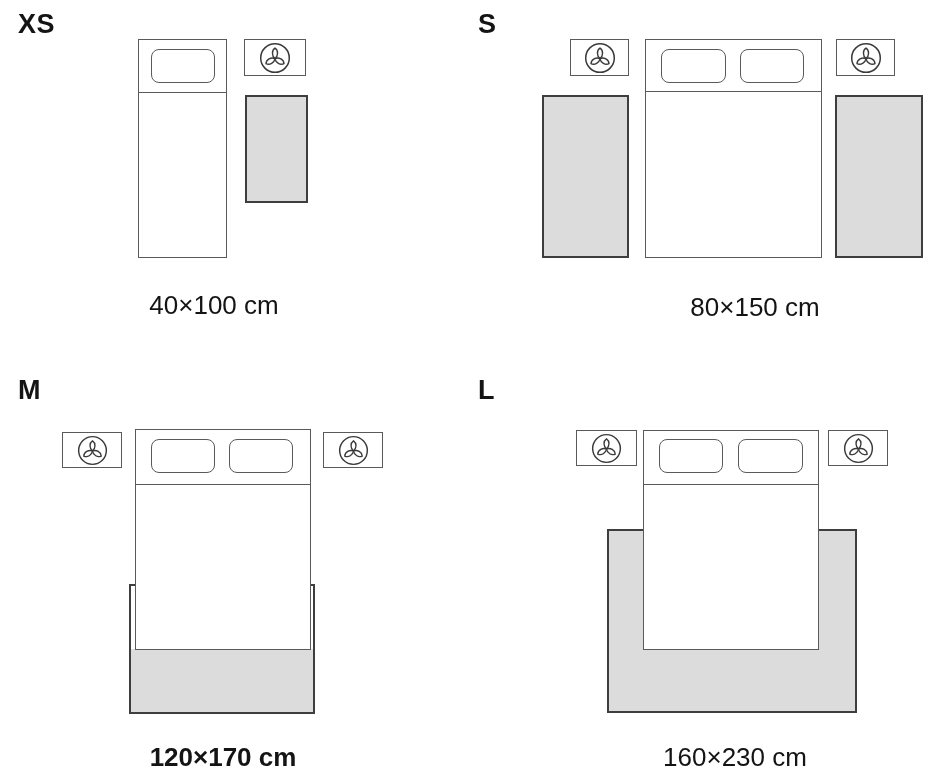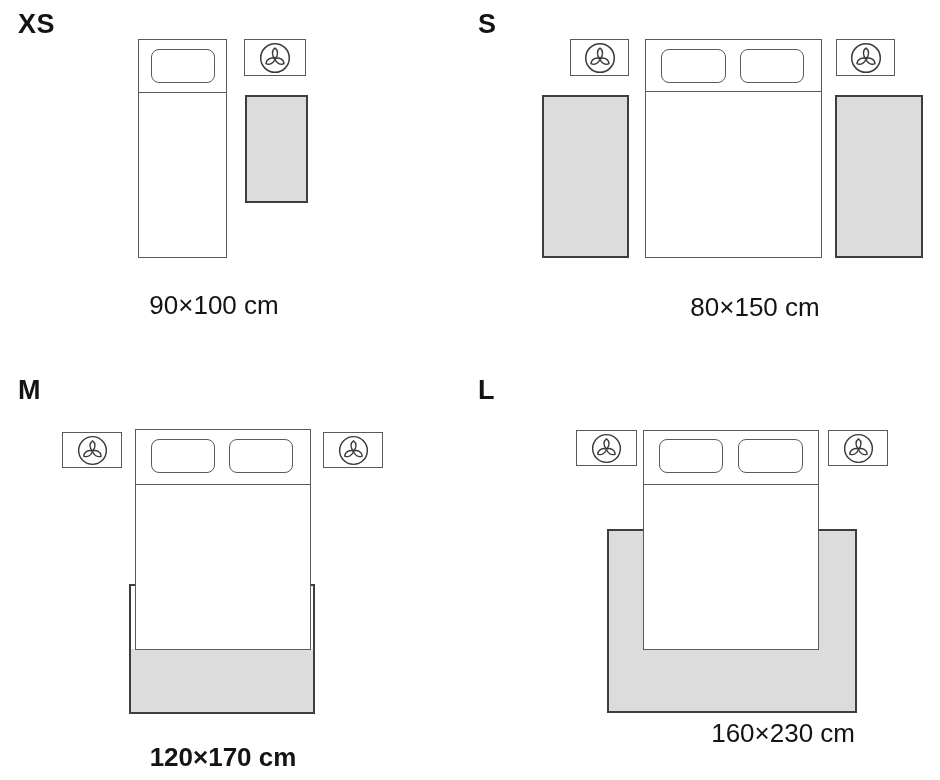--- a/index.html
+++ b/index.html
@@ -98,21 +98,21 @@
       <svg width="32" height="32" viewBox="0 0 32 32">
         <circle cx="16" cy="16" r="14.3" fill="none" stroke="currentColor" stroke-width="1.5"></circle>
         <g fill="none" stroke="currentColor" stroke-width="1.4">
           <path d="M16 16.5 C12.6 13.9 12.6 8.3 16 6.1 C19.4 8.3 19.4 13.9 16 16.5 Z"></path>
           <path d="M16 16.5 C12.6 13.9 12.6 8.3 16 6.1 C19.4 8.3 19.4 13.9 16 16.5 Z" transform="rotate(120 16 16.5)"></path>
           <path d="M16 16.5 C12.6 13.9 12.6 8.3 16 6.1 C19.4 8.3 19.4 13.9 16 16.5 Z" transform="rotate(240 16 16.5)"></path>
         </g>
       </svg>
     </div>
 
-    <div class="dim-label" style="left:94px; top:292px;">90×100 cm</div>
+    <div class="dim-label" style="left:94px; top:292px;">40×100 cm</div>
   </section>
 
   <section>
     <div class="size-label" style="left:478px; top:11px;">S</div>
 
     <div class="rug" style="left:542px; top:95px; width:87px; height:163px;"></div>
     <div class="rug" style="left:835px; top:95px; width:88px; height:163px;"></div>
 
     <div class="bed" style="left:645px; top:39px; width:177px; height:219px;">
       <div class="bed-head" style="height:52px;"></div>
@@ -205,16 +205,16 @@
       <svg width="31" height="31" viewBox="0 0 32 32">
         <circle cx="16" cy="16" r="14.3" fill="none" stroke="currentColor" stroke-width="1.5"></circle>
         <g fill="none" stroke="currentColor" stroke-width="1.4">
           <path d="M16 16.5 C12.6 13.9 12.6 8.3 16 6.1 C19.4 8.3 19.4 13.9 16 16.5 Z"></path>
           <path d="M16 16.5 C12.6 13.9 12.6 8.3 16 6.1 C19.4 8.3 19.4 13.9 16 16.5 Z" transform="rotate(120 16 16.5)"></path>
           <path d="M16 16.5 C12.6 13.9 12.6 8.3 16 6.1 C19.4 8.3 19.4 13.9 16 16.5 Z" transform="rotate(240 16 16.5)"></path>
         </g>
       </svg>
     </div>
 
-    <div class="dim-label" style="left:615px; top:720px;text-align:right;">160×230 cm</div>
+    <div class="dim-label" style="left:615px; top:744px;">160×230 cm</div>
   </section>
 
 </div>
 
 </body></html>

